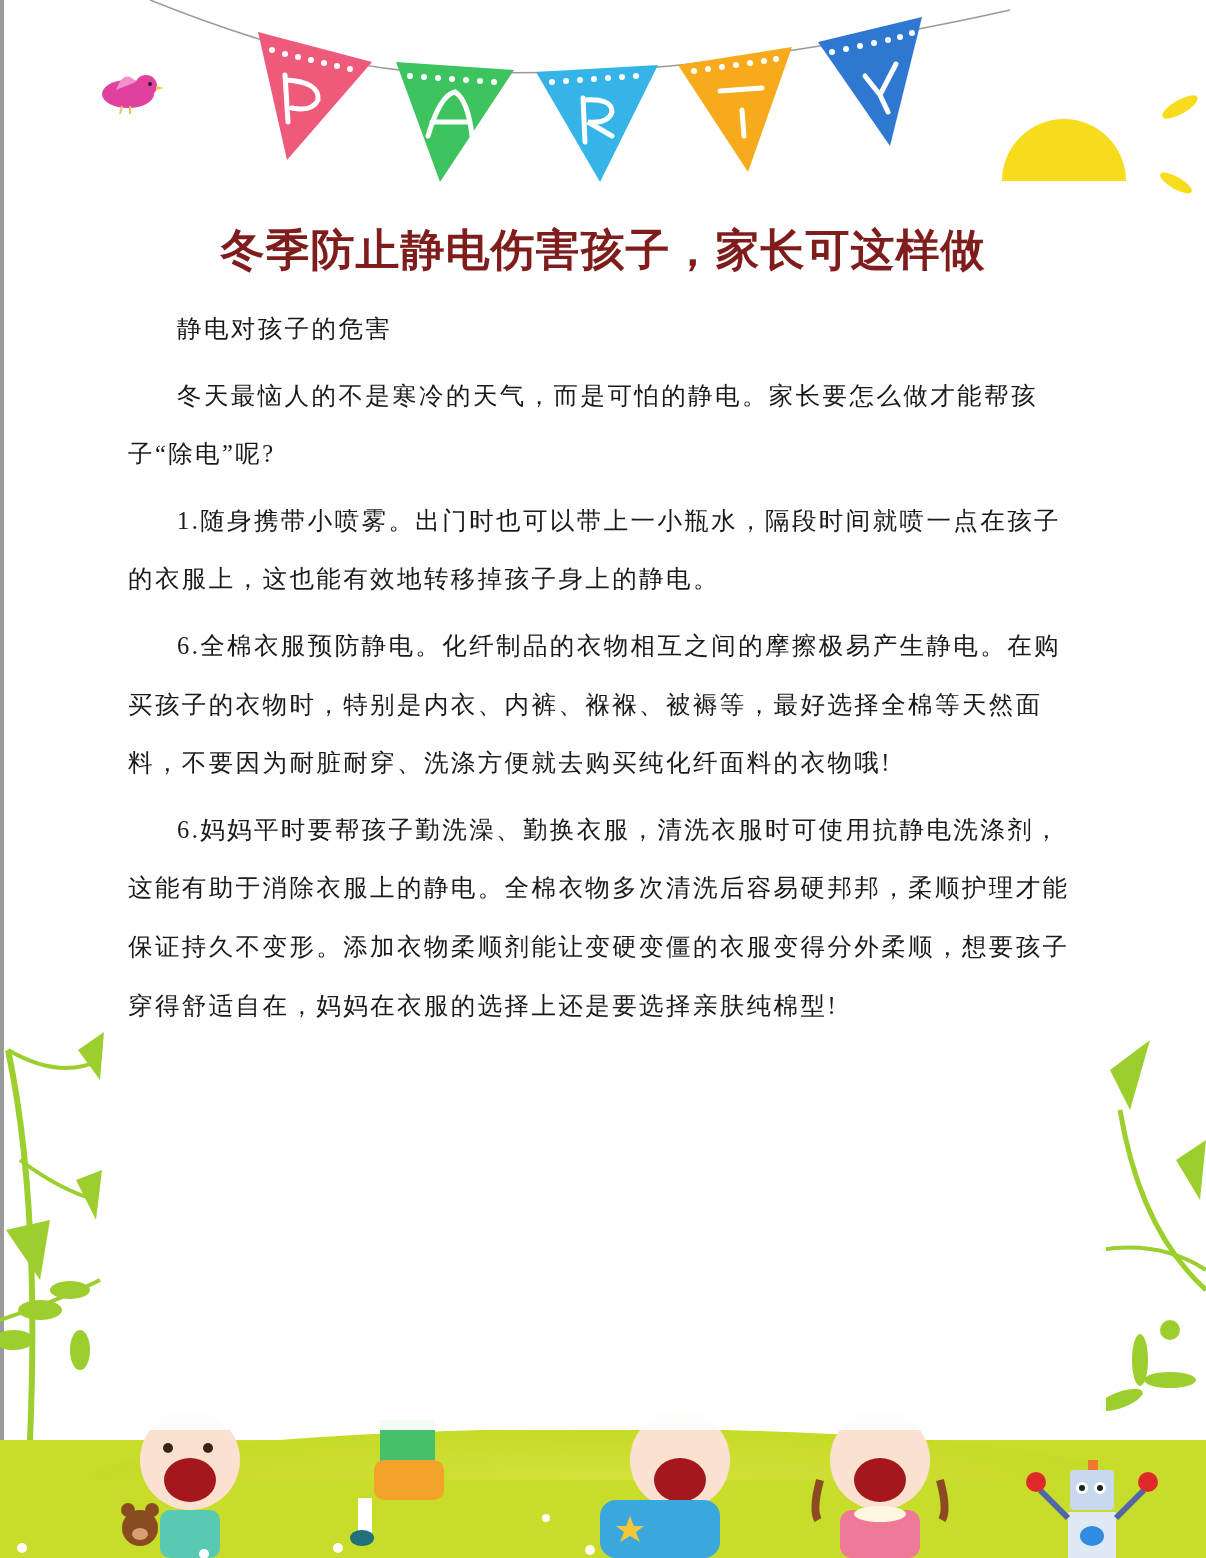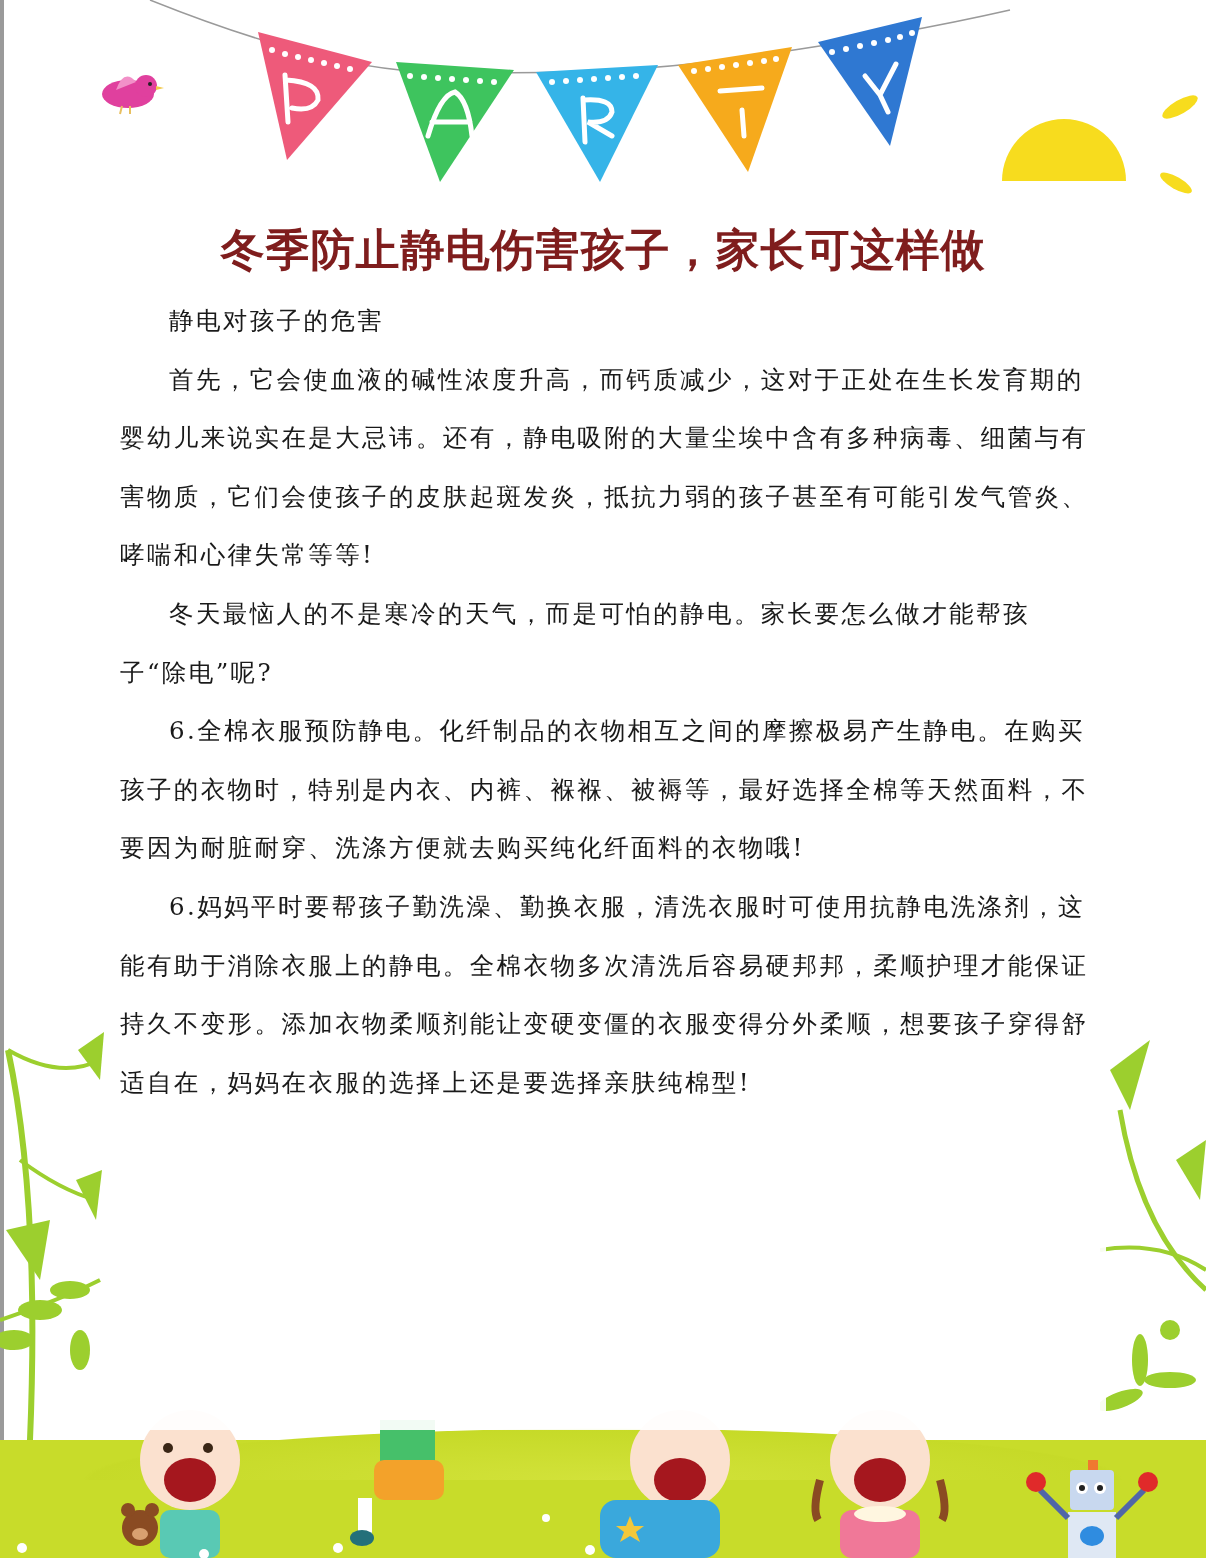--- a/index.html
+++ b/index.html
@@ -6,21 +6,21 @@
   body { width:1206px; height:1558px; position:relative; overflow:hidden; background:#ffffff; font-family:"DejaVu Serif","Liberation Serif",serif; }
   .page { position:absolute; left:0; top:0; width:1206px; height:1558px; }
   .left-edge { position:absolute; left:0; top:0; width:4px; height:1558px; background:#9a9a9a; }
   
   .meadow { position:absolute; left:0; top:1440px; width:1206px; height:118px; background:#c8dc2a; }
   .meadow-top { position:absolute; left:0; top:1420px; width:1206px; height:60px; background:radial-gradient(ellipse at 50% 100%, #d2e23a 0%, #c6da28 60%, rgba(200,220,40,0) 61%); }
   .vine-left, .vine-right { position:absolute; }
   .content-panel { position:absolute; left:104px; top:990px; width:1002px; height:440px; background:rgba(255,255,255,0.93); }
   .title { position:absolute; left:0; width:1206px; top:192px; text-align:center; font-size:44px; font-weight:bold; color:#7f1d1d; letter-spacing:1px; font-family:"DejaVu Sans","Liberation Sans",sans-serif; }
   .body-text { position:absolute; left:120px; top:292px; width:975px; font-size:24.5px; color:#1a1a1a; line-height:58.6px; letter-spacing:2.4px; }
-  .para { margin:0; text-indent:2em; }
+  .para { margin:8px; text-indent:2em;font-family:Liberation Serif, serif; }
   .sun { position:absolute; left:1000px; top:95px; }
   .bird { position:absolute; left:96px; top:68px; }
   .bunting { position:absolute; left:0; top:0; }
   .kid { position:absolute; }
 </style>
 </head>
 <body>
 
 <div class="page">
   <div class="left-edge"></div>
@@ -192,18 +192,18 @@
         <circle cx="338" cy="148" r="5"></circle>
       </g>
   </svg>
 
   <div class="content-panel"></div>
 
   <h1 class="title">冬季防止静电伤害孩子，家长可这样做</h1>
 
   <div class="body-text">
     <p class="para">静电对孩子的危害</p>
-    <p class="para">首先，它会使血液的碱性浓度升高，而钙质减少，这对于正处在生长发育期的婴幼儿来说实在是大忌讳。还有，静电吸附的大量尘埃中含有多种病毒、细菌与有害物质，它们会使孩子的皮肤起斑发炎，抵抗力弱的孩子甚至有可能引发气管炎、哮喘和心律失常等等!</p>
     <p class="para">冬天最恼人的不是寒冷的天气，而是可怕的静电。家长要怎么做才能帮孩子“除电”呢?</p>
+    <p class="para">1.随身携带小喷雾。出门时也可以带上一小瓶水，隔段时间就喷一点在孩子的衣服上，这也能有效地转移掉孩子身上的静电。</p>
     <p class="para">6.全棉衣服预防静电。化纤制品的衣物相互之间的摩擦极易产生静电。在购买孩子的衣物时，特别是内衣、内裤、褓褓、被褥等，最好选择全棉等天然面料，不要因为耐脏耐穿、洗涤方便就去购买纯化纤面料的衣物哦!</p>
     <p class="para">6.妈妈平时要帮孩子勤洗澡、勤换衣服，清洗衣服时可使用抗静电洗涤剂，这能有助于消除衣服上的静电。全棉衣物多次清洗后容易硬邦邦，柔顺护理才能保证持久不变形。添加衣物柔顺剂能让变硬变僵的衣服变得分外柔顺，想要孩子穿得舒适自在，妈妈在衣服的选择上还是要选择亲肤纯棉型!</p>
   </div>
 </div>
 
 </body></html>

